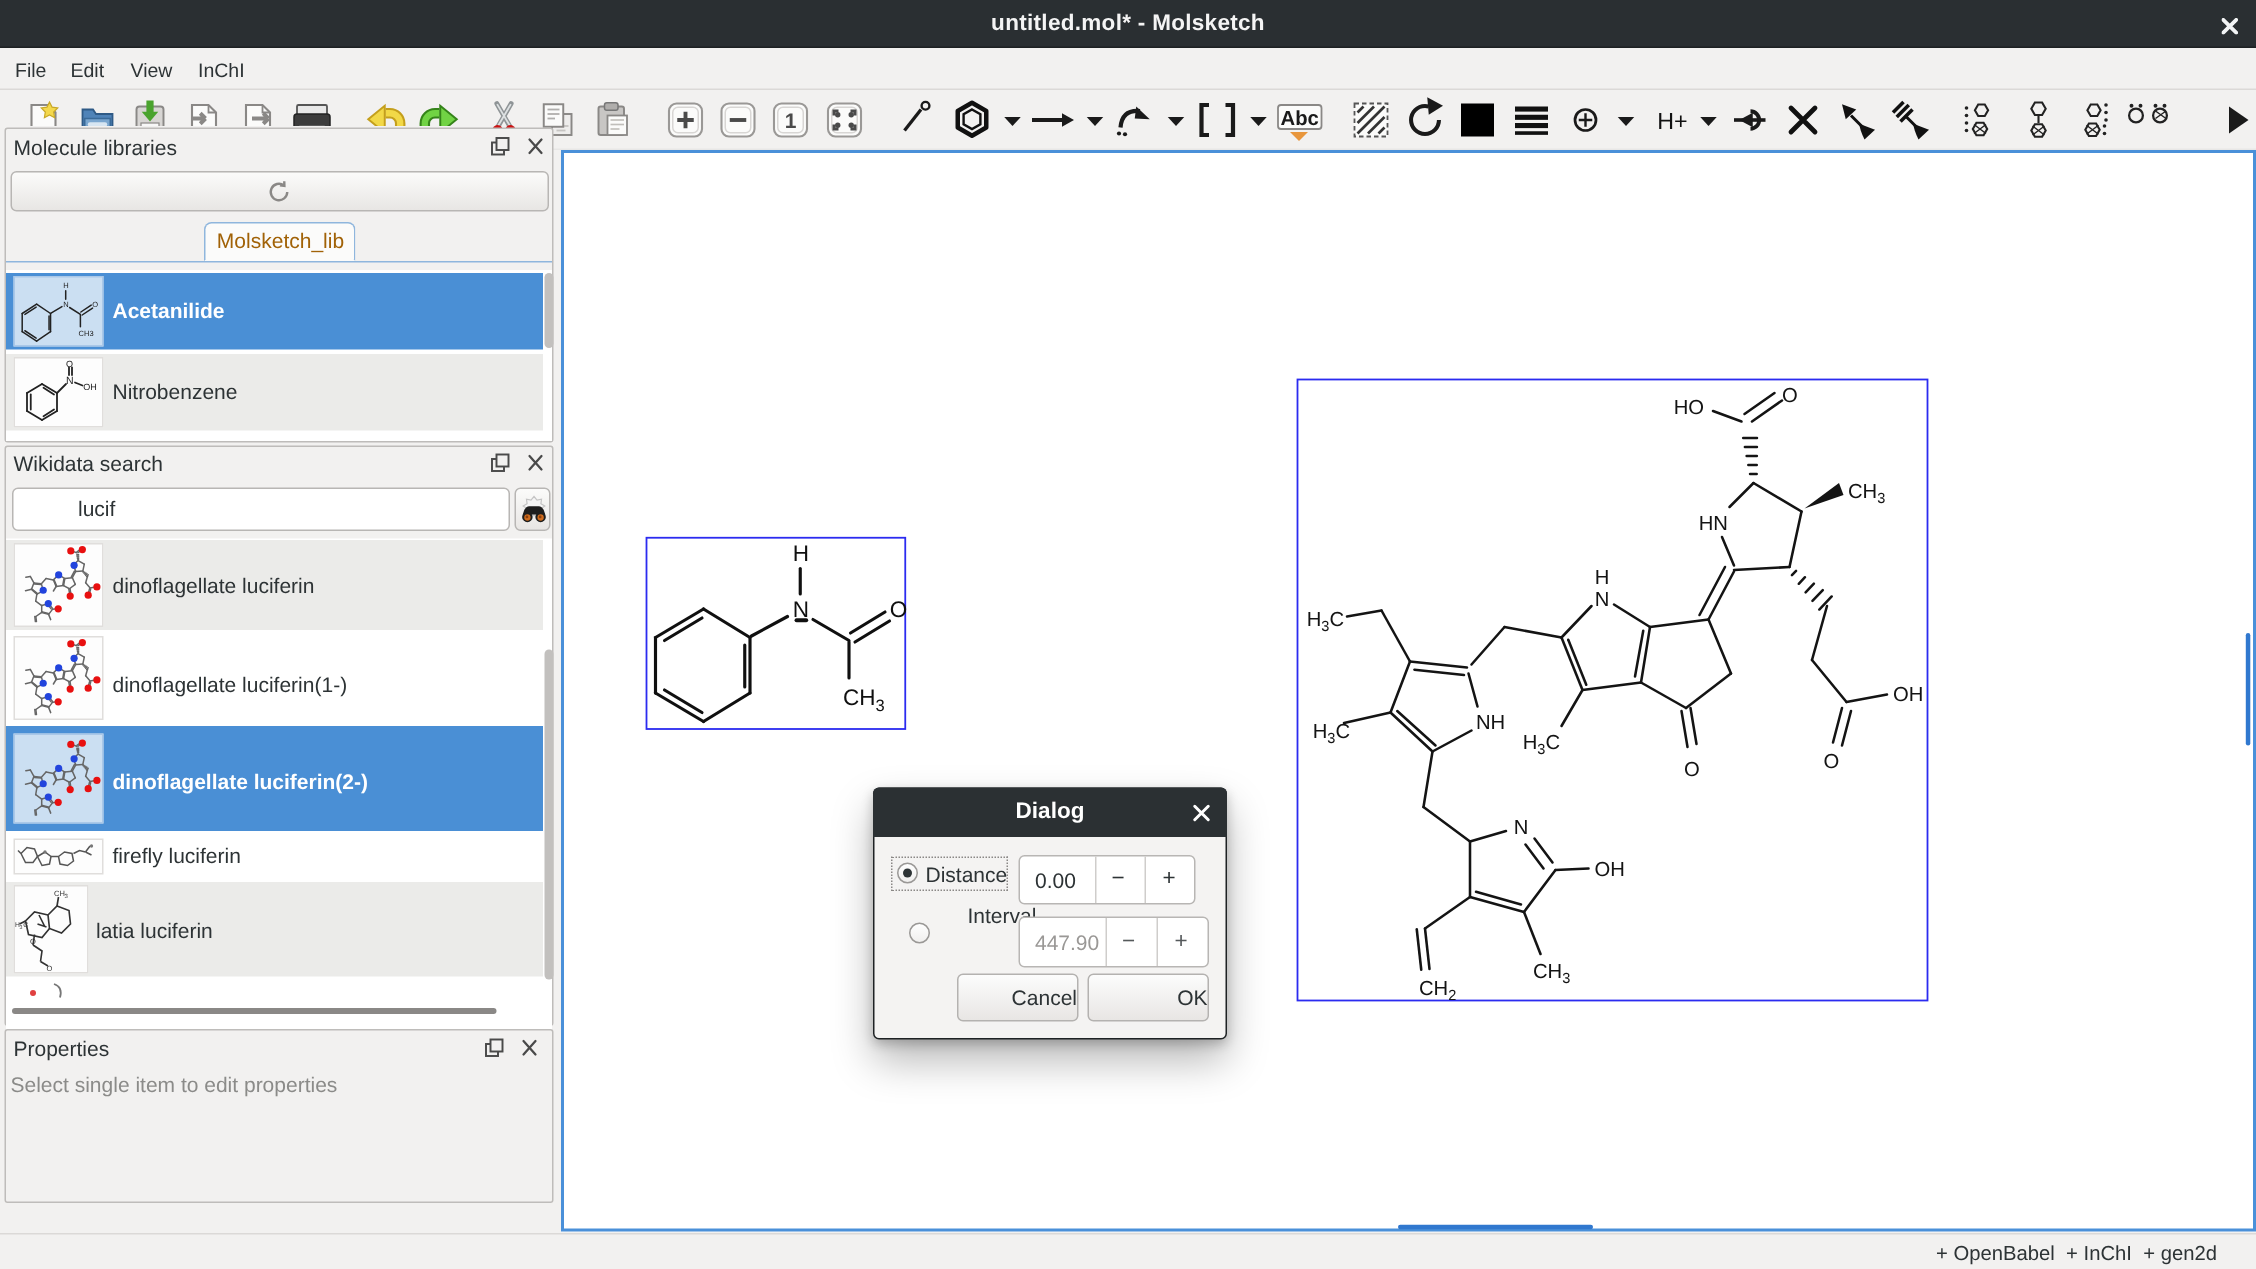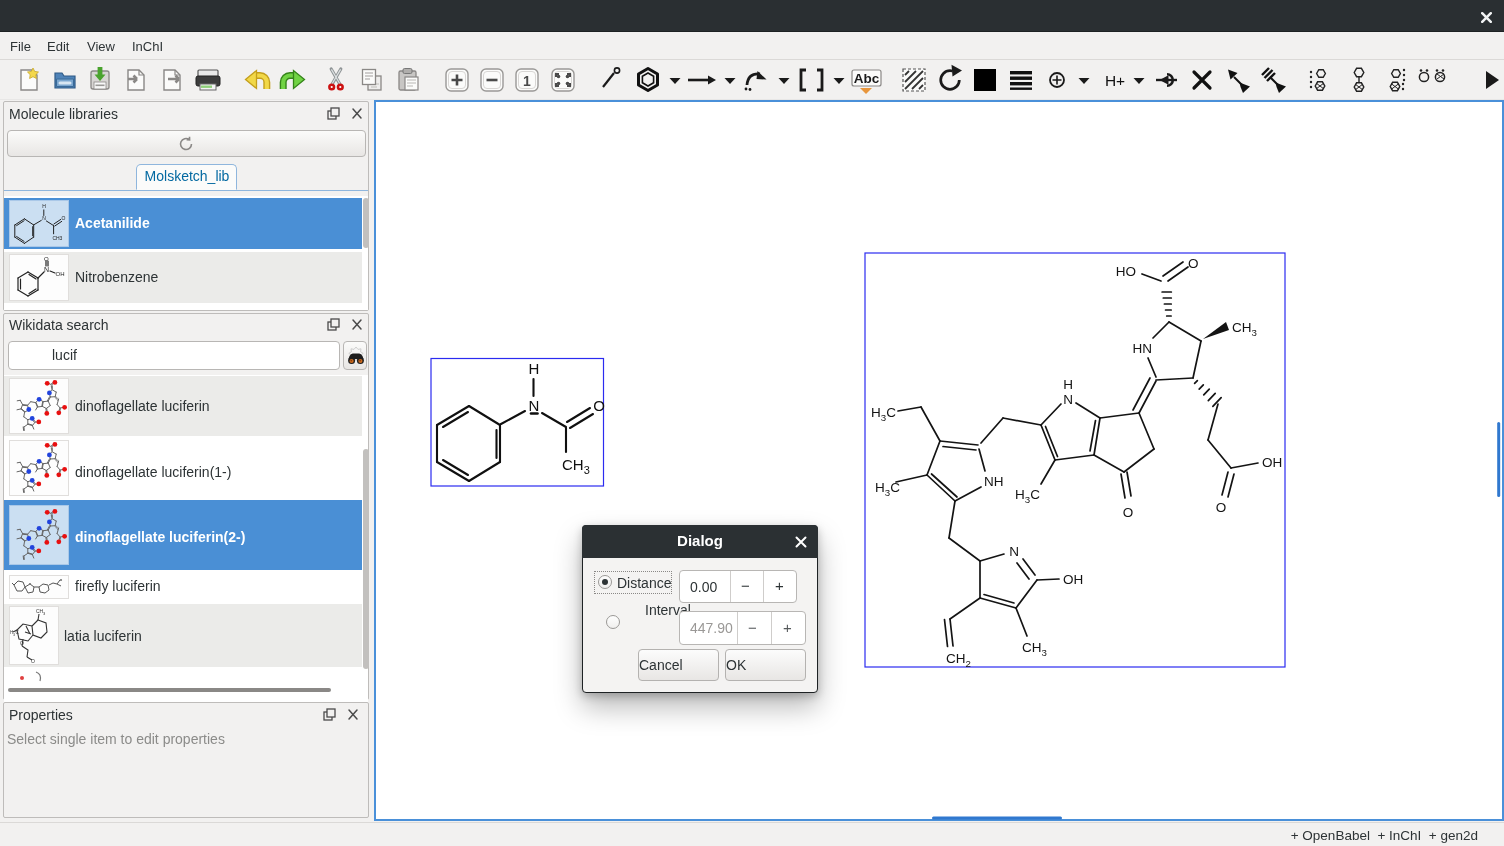--- a/index.html
+++ b/index.html
@@ -10,50 +10,51 @@
 
   #titlebar { left:0; top:0; width:1504px; height:32px; background:#2a2f32; border-bottom:1px solid #1d2123; }
   #title { width:100%; text-align:center; top:7px; color:#f4f4f4; font-size:15px; font-weight:bold; letter-spacing:0.2px; }
   #tclose { left:1481px; top:11.5px; }
 
   #menubar { left:0; top:32px; width:1504px; height:28px; background:#f2f1f0; border-bottom:1px solid #dbd9d7; }
   .menuitem { top:39px; color:#2d3335; font-size:13px; }
 
   #toolbar { left:0; top:60px; width:1504px; height:40px; background:#f2f1f0; border-bottom:1px solid #e8e7e6; }
 
-  #dock { left:0; top:100px; width:322px; height:722px; background:#f2f1f0; }
+  #dock { left:0; top:84px; width:322px; height:722px; background:#f2f1f0; }
   .panel { position:absolute; border:1px solid #bebcba; background:#f2f1f0; border-radius:2px; }
   .ptitle { position:absolute; font-size:14px; color:#2d3335; }
   .rowtext { position:absolute; font-size:14px; color:#2d3335; white-space:nowrap; }
   .rowtext.sel { color:#ffffff; }
   .thumb { position:absolute; background:#fdfdfd; border:1px solid #e0dedc; }
   .thumb.sel { background:#cbdff2; border-color:#aac8e8; }
 
   .dockbtns { position:absolute; }
 
   #canvas { left:374px; top:100px; width:1130px; height:721px; background:#ffffff; border:2px solid #4a90d9; }
 
   
   #dialog { left:582px; top:525px; width:236px; height:168px; background:#f4f3f2; border:1px solid #1e2224; border-radius:4px; box-shadow:0 14px 28px rgba(0,0,0,0.28), 0 3px 8px rgba(0,0,0,0.22); }
   #dlgtitle { left:582px; top:525px; width:236px; height:33px; background:#2b3033; border-radius:4px 4px 0 0; }
   #dlgtitletext { left:582px; top:532px; width:236px; text-align:center; color:#ffffff; font-weight:bold; font-size:15px; }
   .dlglabel { position:absolute; font-size:14px; color:#2d3335; }
   .spin { position:absolute; background:#ffffff; border:1px solid #b8b6b4; border-radius:4px; }
   .spinsep { position:absolute; width:1px; background:#cfcdcb; }
   .spinsign { position:absolute; font-size:15px; color:#2d3335; }
-  .dlgbtn { position:absolute; background:linear-gradient(#fcfcfc,#e8e6e4); border:1px solid #b4b2b0; border-radius:4px; text-align:left; font-size:14px; color:#2d3335; }
+  .dlgbtn { position:absolute; background:linear-gradient(#fcfcfc,#e8e6e4); border:1px solid #b4b2b0; border-radius:4px; text-align:right; font-size:14px; color:#2d3335; }
   .radio { position:absolute; width:14px; height:14px; border-radius:50%; border:1px solid #9a9896; background:linear-gradient(#fefefe,#f0efee); }
 
   #statusbar { left:0; top:822px; width:1504px; height:24px; background:#f2f1f0; border-top:1px solid #dbd9d7; }
   #statustext { right:26px; top:828px; font-size:13.5px; color:#2d3335; }
 </style>
 </head>
 <body>
 <div id="root">
   <div class="abs" id="titlebar"></div>
+  <div class="abs" id="title">untitled.mol* - Molsketch</div>
   <svg class="abs" id="tclose" width="11" height="11" viewBox="0 0 11 11">
       <path d="M1.2 1.2 L9.8 9.8 M9.8 1.2 L1.2 9.8" stroke="#f2f4f5" stroke-width="2.5" stroke-linecap="round"></path>
     </svg>
 
   <div class="abs" id="menubar"></div>
   <div class="abs menuitem" style="left:10px;">File</div>
   <div class="abs menuitem" style="left:47px;">Edit</div>
   <div class="abs menuitem" style="left:87px;">View</div>
   <div class="abs menuitem" style="left:132px;">InChI</div>
 
@@ -234,21 +235,21 @@
       <rect x="4" y="1" width="8" height="8" fill="#f2f1f0" stroke="#4a4a4a" stroke-width="1.3"></rect>
       <path d="M26 2 L34 11 M34 2 L26 11" stroke="#4a4a4a" stroke-width="1.5" stroke-linecap="round"></path>
     </svg>
     <div class="abs" style="left:7px; top:30px; width:359px; height:27px; background:linear-gradient(#fbfbfa,#e8e6e4); border:1px solid #b8b6b4; border-radius:4px;"></div>
     <svg class="abs" style="left:178px; top:36px;" width="16" height="16" viewBox="0 0 16 16">
         <path d="M13.5 8 a5.5 5.5 0 1 1 -2.2 -4.4 M11.5 0.8 L11.6 3.9 L8.6 3.6" fill="none" stroke="#8a8886" stroke-width="1.6"></path>
       </svg>
 
     <div class="abs" style="left:4px; top:89.5px; width:364px; height:1px; background:#8fb6dd;"></div>
     <div class="abs" style="left:136px; top:64px; width:101px; height:26px; background:#fbfbfa; border:1px solid #8fb6dd; border-bottom:1px solid #fbfbfa; border-radius:5px 5px 0 0;"></div>
-    <div class="abs" style="left:137px; top:68px; width:100px; text-align:center; font-size:14px; color:#0369a1;">Molsketch_lib</div>
+    <div class="abs" style="left:137px; top:68px; width:100px; text-align:center; font-size:14px; color:#a16207;">Molsketch_lib</div>
 
     <div class="abs" style="left:4px; top:96px; width:364px; height:114px; background:#ffffff;"></div>
     <div class="abs" style="left:4px; top:98px; width:358px; height:51px; background:#4a8fd5;"></div>
     <div class="thumb sel" style="left:9px; top:100px; width:60px; height:47px;">
       <svg width="58" height="45" viewBox="0 0 58 45">
           <g stroke="#222" stroke-width="1.0" stroke-linecap="round">
 <line x1="14.4" y1="17.8" x2="4.8" y2="24.0"></line>
 <line x1="4.8" y1="24.0" x2="4.8" y2="36.1"></line>
 <line x1="4.8" y1="36.1" x2="14.4" y2="42.4"></line>
 <line x1="14.4" y1="42.4" x2="23.7" y2="36.1"></line>

